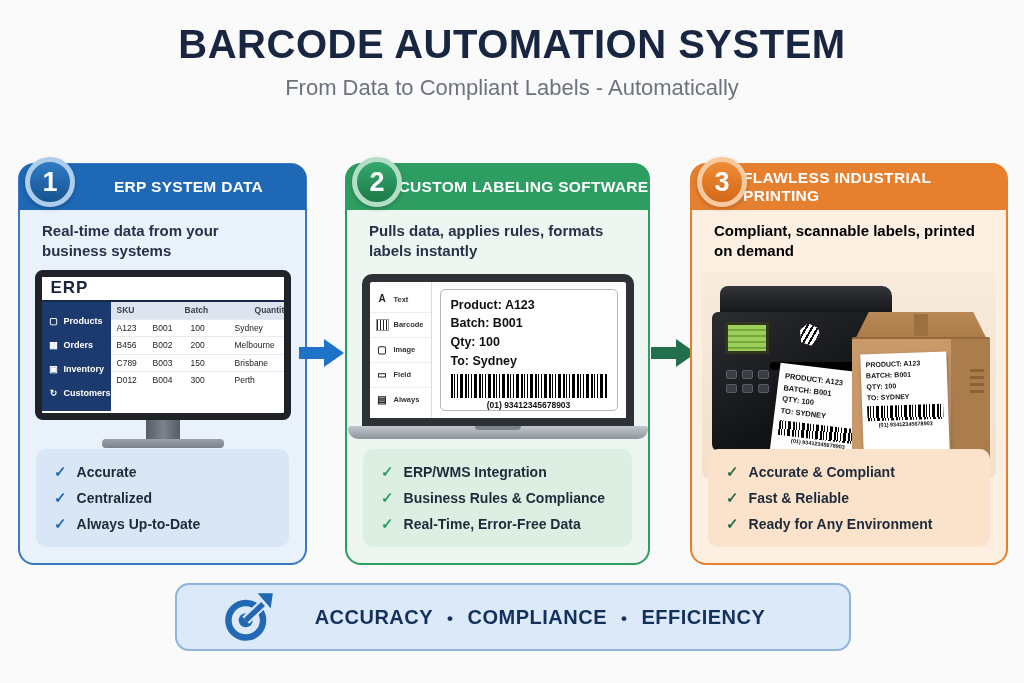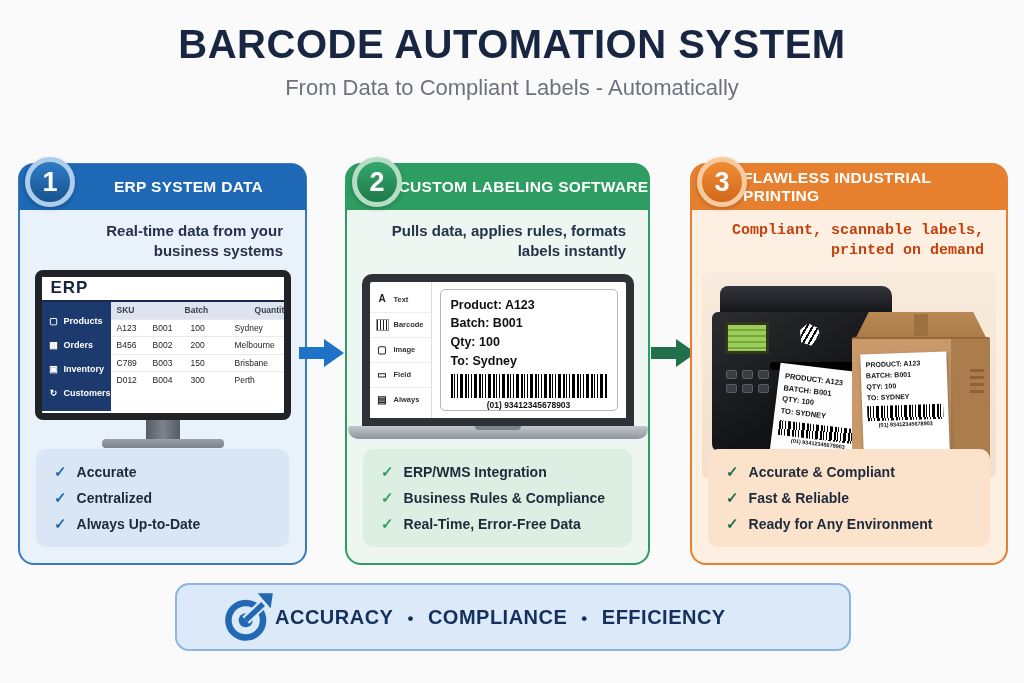--- a/index.html
+++ b/index.html
@@ -25,23 +25,23 @@
   .p2 .panel-header { background:#2e9d62; }
   .p3 .panel-header { background:#e6802f; }
 
   .num { position:absolute; left:5px; top:-8px; width:50px; height:50px; border-radius:50%;
     display:flex; align-items:center; justify-content:center; font-size:27px; font-weight:800;
     color:#fff; z-index:3; border:5px solid; box-shadow:0 2px 5px rgba(0,0,0,.2); }
   .p1 .num { background:linear-gradient(#2f7bc5,#17538f); border-color:#aecdea; }
   .p2 .num { background:linear-gradient(#34a86c,#1f7a4a); border-color:#b4ddc6; }
   .p3 .num { background:linear-gradient(#f08c35,#d2691a); border-color:#f6c99e; }
 
-  .desc { padding:56px 22px 0; text-align:right; font-size:15px; font-weight:600;
+  .desc { padding:56px 22px 0; text-align:left; font-size:15px; font-weight:600;
     color:#26314a; line-height:1.35; }
-  .p3 .desc { color:#c2410c;font-family:Liberation Mono, monospace; }
+  .p3 .desc { color:#000000; }
 
   
   .benefits { position:absolute; left:16px; right:16px; bottom:16px; border-radius:10px;
     padding:10px 14px 10px 18px; }
   .p1 .benefits { background:#d8e6f6; }
   .p2 .benefits { background:#ddefe3; }
   .p3 .benefits { background:#fae2cb; }
   .b-row { display:flex; align-items:center; gap:10px; height:26px; font-size:14px;
     font-weight:600; color:#1e2a3a; }
   .b-chk { font-weight:800; font-size:15px; }
@@ -118,21 +118,21 @@
     background:repeating-linear-gradient(#8f6236 0 3px,#ab7c4c 3px 7px); }
 
   
   .arrow { position:absolute; top:337px; }
   .a1 { left:299px; } .a2 { left:651px; }
 
   
   .footer { position:absolute; left:175px; top:583px; width:676px; height:68px; background:#dbe9f8;
     border:2px solid #8fb4dd; border-radius:14px; display:flex; align-items:center; }
   .f-icon { margin-left:46px; width:52px; height:52px; flex:0 0 auto; }
-  .f-text { flex:1; text-align:left; padding-right:44px; }
+  .f-text { flex:1; text-align:center; padding-right:44px; }
   .f-line1 { font-size:20px; font-weight:800; color:#14305c; letter-spacing:.5px; }
   .f-bullet { margin:0 14px; font-size:17px; }
   .f-line2 { font-size:15.5px; color:#2c3038; margin-top:3px; font-weight:500; }
 </style>
 </head>
 <body>
 
 <div class="hdr">
   <div class="t1">BARCODE AUTOMATION SYSTEM</div>
   <div class="t3">From Data to Compliant Labels - Automatically</div>

